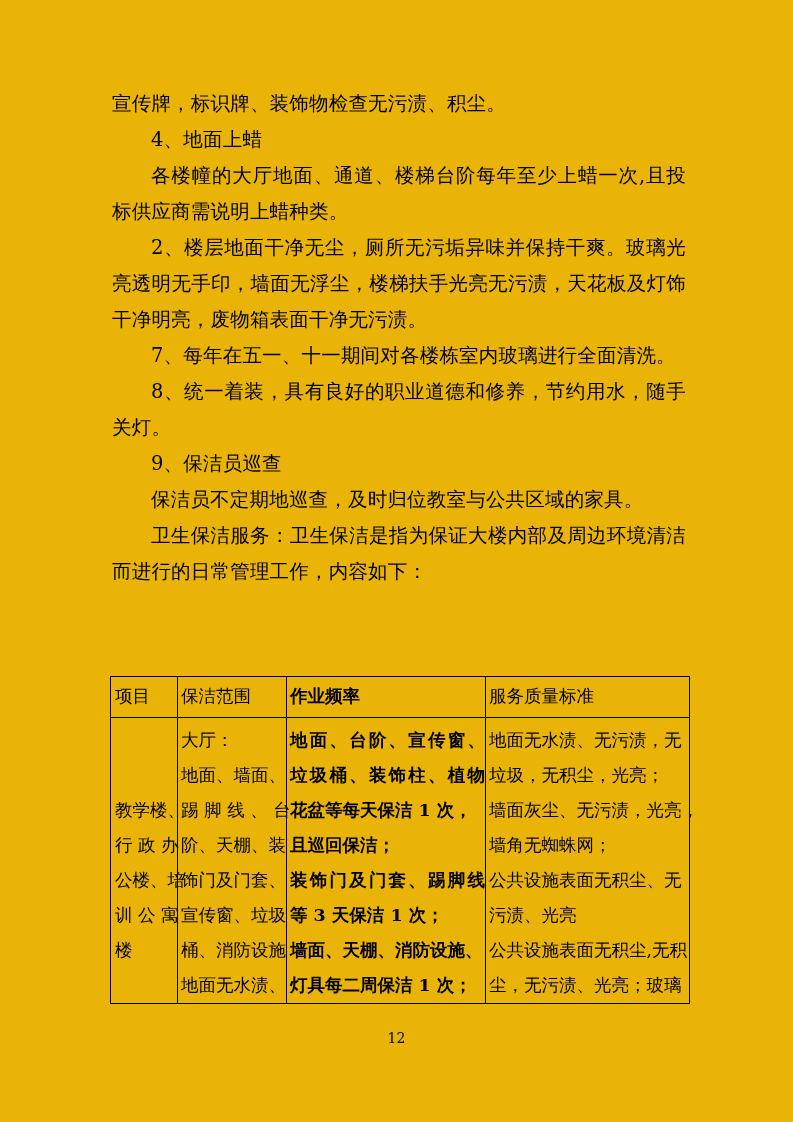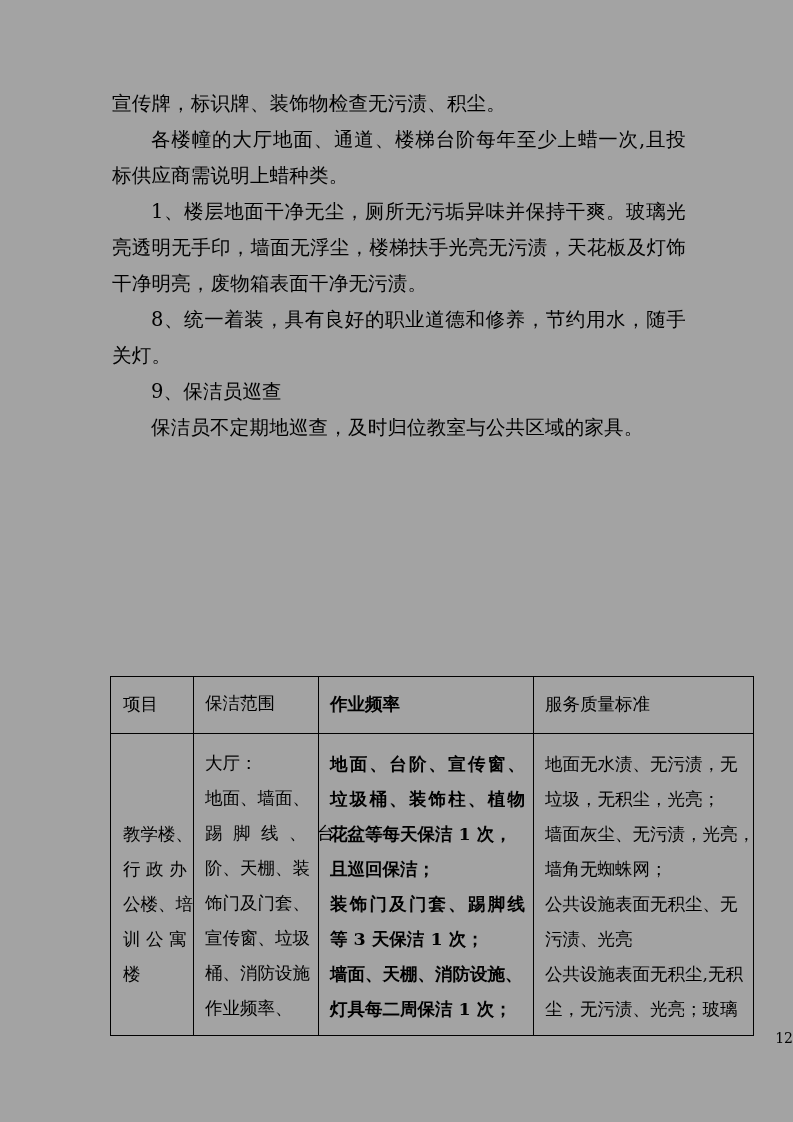--- a/index.html
+++ b/index.html
@@ -8,21 +8,21 @@
     background: #ffffff;
   }
   body {
     font-family: "DejaVu Serif", "Liberation Serif", serif;
     color: #000000;
   }
   .page {
     position: relative;
     width: 793px;
     height: 1122px;
-    background: #a3a3a3;
+    background: #eab308;
     overflow: hidden;
     box-sizing: border-box;
   }
   .content {
     position: absolute;
     left: 112px;
     top: 86px;
     width: 574px;
   }
   p.body-line {
@@ -50,28 +50,28 @@
   }
   table.sheet {
     border-collapse: collapse;
     table-layout: fixed;
     width: 575px;
     border: 1.2px solid #000;
   }
   table.sheet td {
     border: 1.2px solid #000;
     vertical-align: top;
-    padding: 8px;
+    padding: 0;
     font-size: 17.5px;
     line-height: 35px;
     overflow: visible;
     position: relative;
   }
   td.c1 { width: 66px; }
-  td.c2 { width: 108px; font-family: Liberation Mono, monospace; }
+  td.c2 { width: 108px; }
   td.c3 { width: 198px; font-weight: bold; }
   td.c4 { width: 203px; }
 
   .hdr td { height: 40px; }
   .hdr .cellbox { padding-left: 3px; padding-top: 2px; }
 
   .cellbox {
     padding-left: 3px;
     white-space: nowrap;
   }
@@ -90,37 +90,40 @@
     white-space: nowrap;
   }
   .c1 .cellbox { padding-left: 4px; }
   .c1-pad { height: 70px; }
 
   .pgnum {
     position: absolute;
     left: 0;
     top: 1030px;
     width: 793px;
-    text-align: right;
+    text-align: center;
     font-size: 14px;
     font-family: "DejaVu Serif", "Liberation Serif", serif;
   }
 </style>
 </head>
 <body>
 
 <div class="page">
 
   <div class="content">
     <p class="body-line noindent">宣传牌，标识牌、装饰物检查无污渍、积尘。</p>
+    <p class="body-line indent">4、地面上蜡</p>
     <p class="body-line indent">各楼幢的大厅地面、通道、楼梯台阶每年至少上蜡一次,且投标供应商需说明上蜡种类。</p>
-    <p class="body-line indent">1、楼层地面干净无尘，厕所无污垢异味并保持干爽。玻璃光亮透明无手印，墙面无浮尘，楼梯扶手光亮无污渍，天花板及灯饰干净明亮，废物箱表面干净无污渍。</p>
+    <p class="body-line indent">2、楼层地面干净无尘，厕所无污垢异味并保持干爽。玻璃光亮透明无手印，墙面无浮尘，楼梯扶手光亮无污渍，天花板及灯饰干净明亮，废物箱表面干净无污渍。</p>
+    <p class="body-line indent">7、每年在五一、十一期间对各楼栋室内玻璃进行全面清洗。</p>
     <p class="body-line indent">8、统一着装，具有良好的职业道德和修养，节约用水，随手关灯。</p>
     <p class="body-line indent">9、保洁员巡查</p>
     <p class="body-line indent">保洁员不定期地巡查，及时归位教室与公共区域的家具。</p>
+    <p class="body-line indent">卫生保洁服务：卫生保洁是指为保证大楼内部及周边环境清洁而进行的日常管理工作，内容如下：</p>
   </div>
 
   <div class="tbl-wrap">
     <table class="sheet">
       <tbody>
           <tr class="hdr">
         <td class="c1">
           <div class="cellbox">
                 <span class="ln">项目</span>
               </div>
@@ -154,21 +157,21 @@
         </td>
         <td class="c2">
           <div class="cellbox">
             <span class="ln">大厅：</span>
             <span class="ln">地面、墙面、</span>
             <span class="ln just">踢 脚 线 、 台</span>
             <span class="ln">阶、天棚、装</span>
             <span class="ln">饰门及门套、</span>
             <span class="ln">宣传窗、垃圾</span>
             <span class="ln">桶、消防设施</span>
-            <span class="ln">作业频率、</span>
+            <span class="ln">地面无水渍、</span>
           </div>
         </td>
         <td class="c3">
           <div class="cellbox">
             <span class="ln just">地面、台阶、宣传窗、</span>
             <span class="ln just">垃圾桶、装饰柱、植物</span>
             <span class="ln">花盆等每天保洁 1 次，</span>
             <span class="ln">且巡回保洁；</span>
             <span class="ln just">装饰门及门套、踢脚线</span>
             <span class="ln">等 3 天保洁 1 次；</span>

